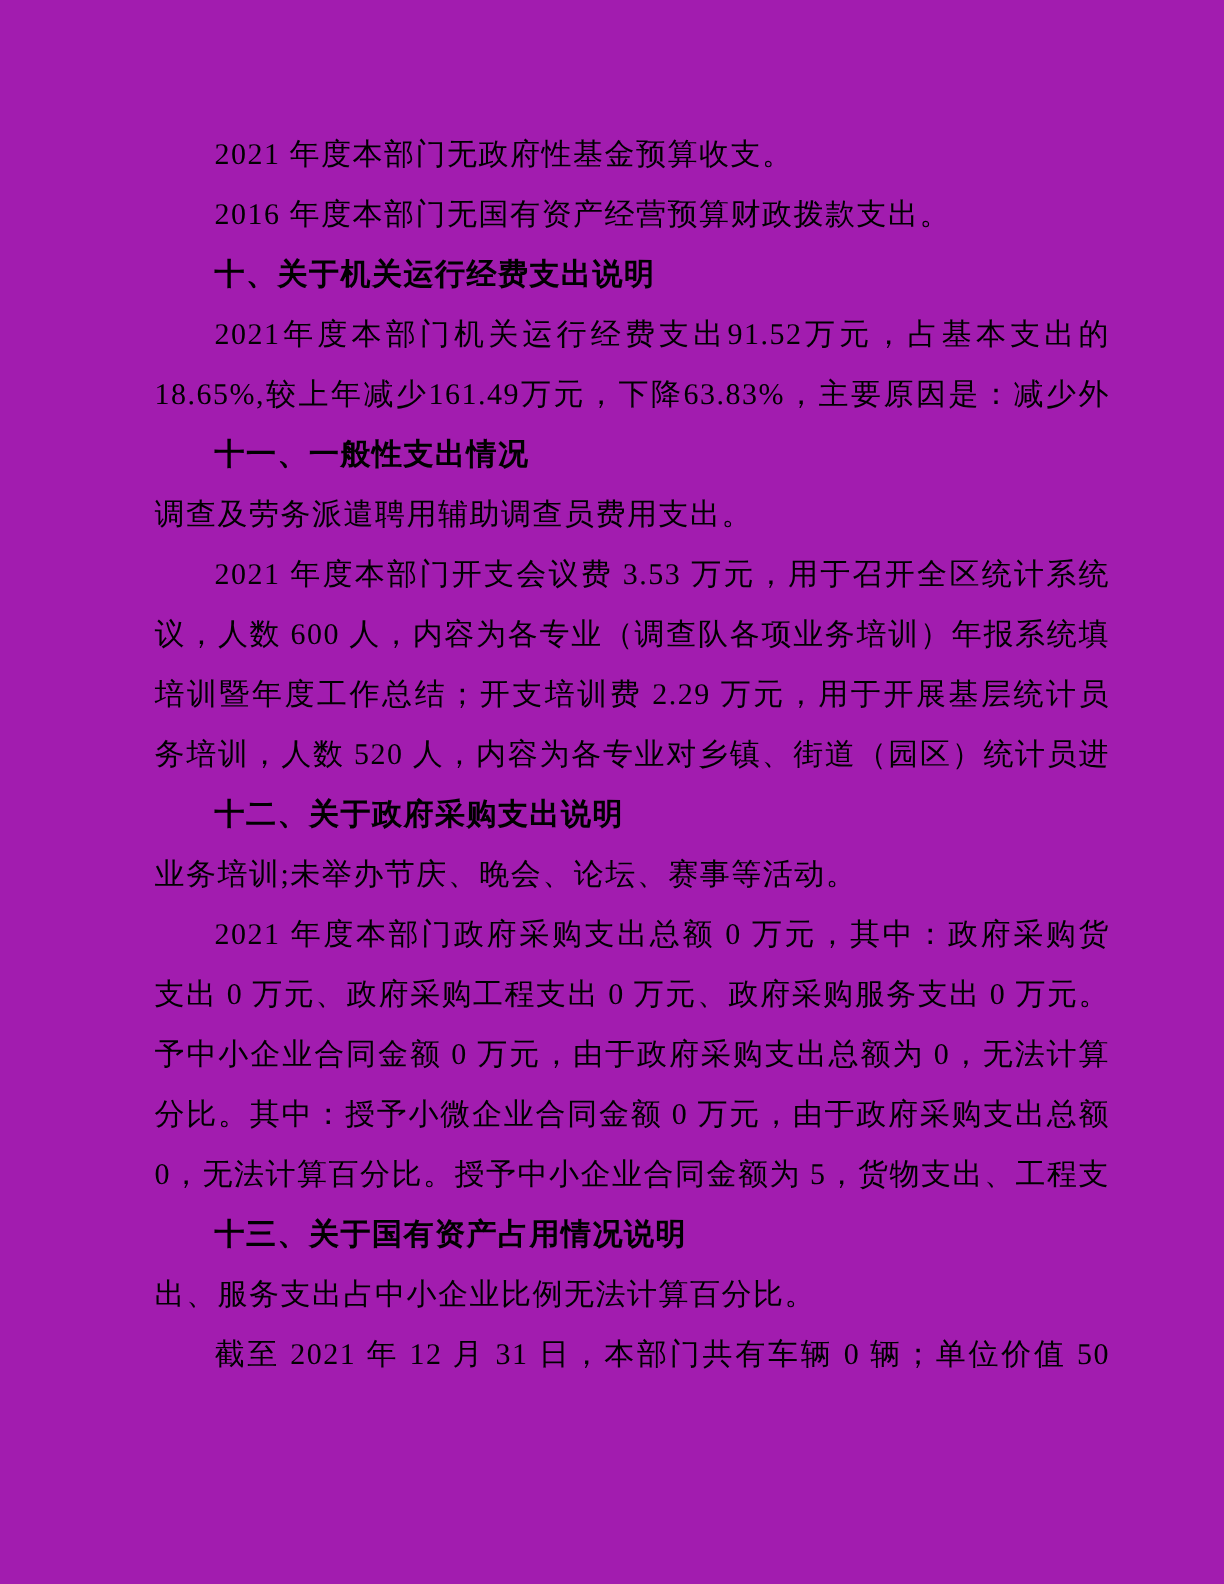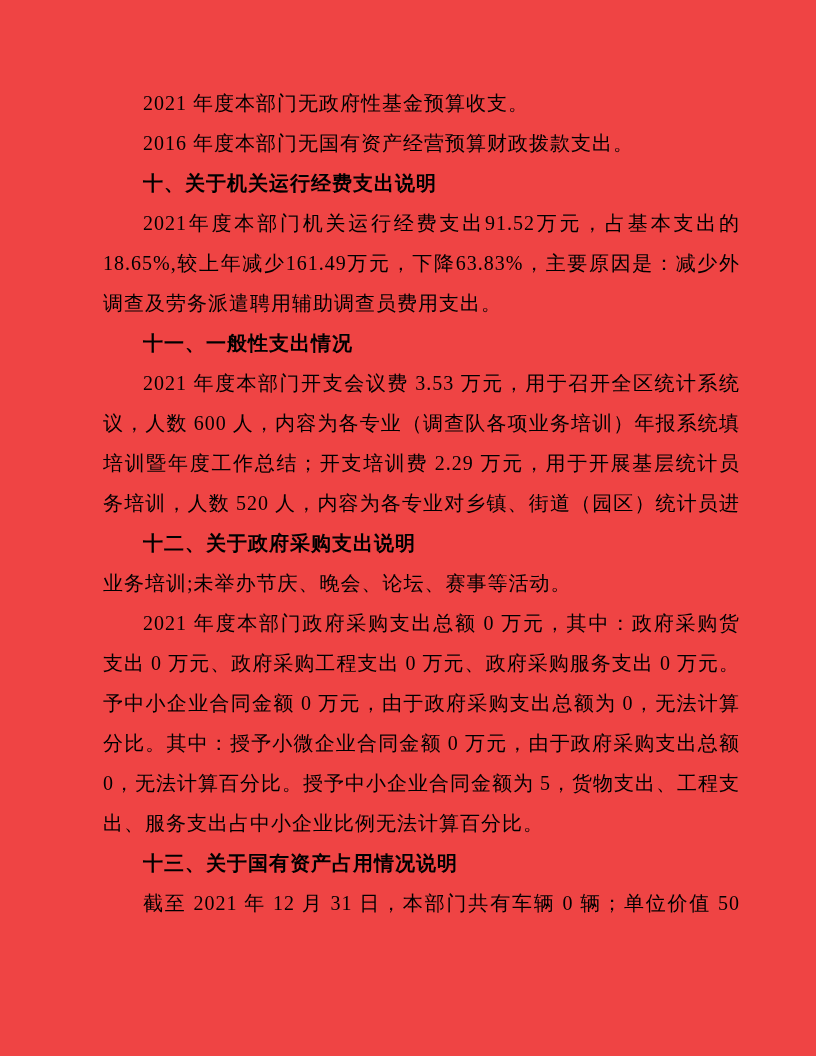--- a/index.html
+++ b/index.html
@@ -4,21 +4,21 @@
 <style>
   html, body {
     margin: 0;
     padding: 0;
     background: #ffffff;
   }
   .page {
     position: relative;
     width: 816px;
     height: 1056px;
-    background: #ef4444;
+    background: #a21caf;
     overflow: hidden;
     font-family: "Liberation Serif", "DejaVu Serif", serif;
   }
   .content {
     position: absolute;
     left: 103px;
     top: 83px;
     width: 637px;
   }
   .line {
@@ -45,30 +45,30 @@
 </head>
 <body>
 
 <div class="page">
   <div class="content">
     <div class="line indent">2021 年度本部门无政府性基金预算收支。</div>
     <div class="line indent">2016 年度本部门无国有资产经营预算财政拨款支出。</div>
     <div class="line heading indent">十、关于机关运行经费支出说明</div>
     <div class="line indent fill">2021年度本部门机关运行经费支出91.52万元，占基本支出的</div>
     <div class="line fill">18.65%,较上年减少161.49万元，下降63.83%，主要原因是：减少外出</div>
+    <div class="line heading indent">十一、一般性支出情况</div>
     <div class="line">调查及劳务派遣聘用辅助调查员费用支出。</div>
-    <div class="line heading indent">十一、一般性支出情况</div>
     <div class="line indent fill">2021 年度本部门开支会议费 3.53 万元，用于召开全区统计系统会</div>
     <div class="line fill">议，人数 600 人，内容为各专业（调查队各项业务培训）年报系统填报</div>
     <div class="line fill">培训暨年度工作总结；开支培训费 2.29 万元，用于开展基层统计员业</div>
     <div class="line fill">务培训，人数 520 人，内容为各专业对乡镇、街道（园区）统计员进行</div>
     <div class="line heading indent">十二、关于政府采购支出说明</div>
     <div class="line">业务培训;未举办节庆、晚会、论坛、赛事等活动。</div>
     <div class="line indent fill">2021 年度本部门政府采购支出总额 0 万元，其中：政府采购货物</div>
     <div class="line fill">支出 0 万元、政府采购工程支出 0 万元、政府采购服务支出 0 万元。授</div>
     <div class="line fill">予中小企业合同金额 0 万元，由于政府采购支出总额为 0，无法计算百</div>
     <div class="line fill">分比。其中：授予小微企业合同金额 0 万元，由于政府采购支出总额为</div>
     <div class="line fill">0，无法计算百分比。授予中小企业合同金额为 5，货物支出、工程支</div>
+    <div class="line heading indent">十三、关于国有资产占用情况说明</div>
     <div class="line">出、服务支出占中小企业比例无法计算百分比。</div>
-    <div class="line heading indent">十三、关于国有资产占用情况说明</div>
     <div class="line indent fill">截至 2021 年 12 月 31 日，本部门共有车辆 0 辆；单位价值 50 万元</div>
   </div>
 </div>
 
 </body></html>

